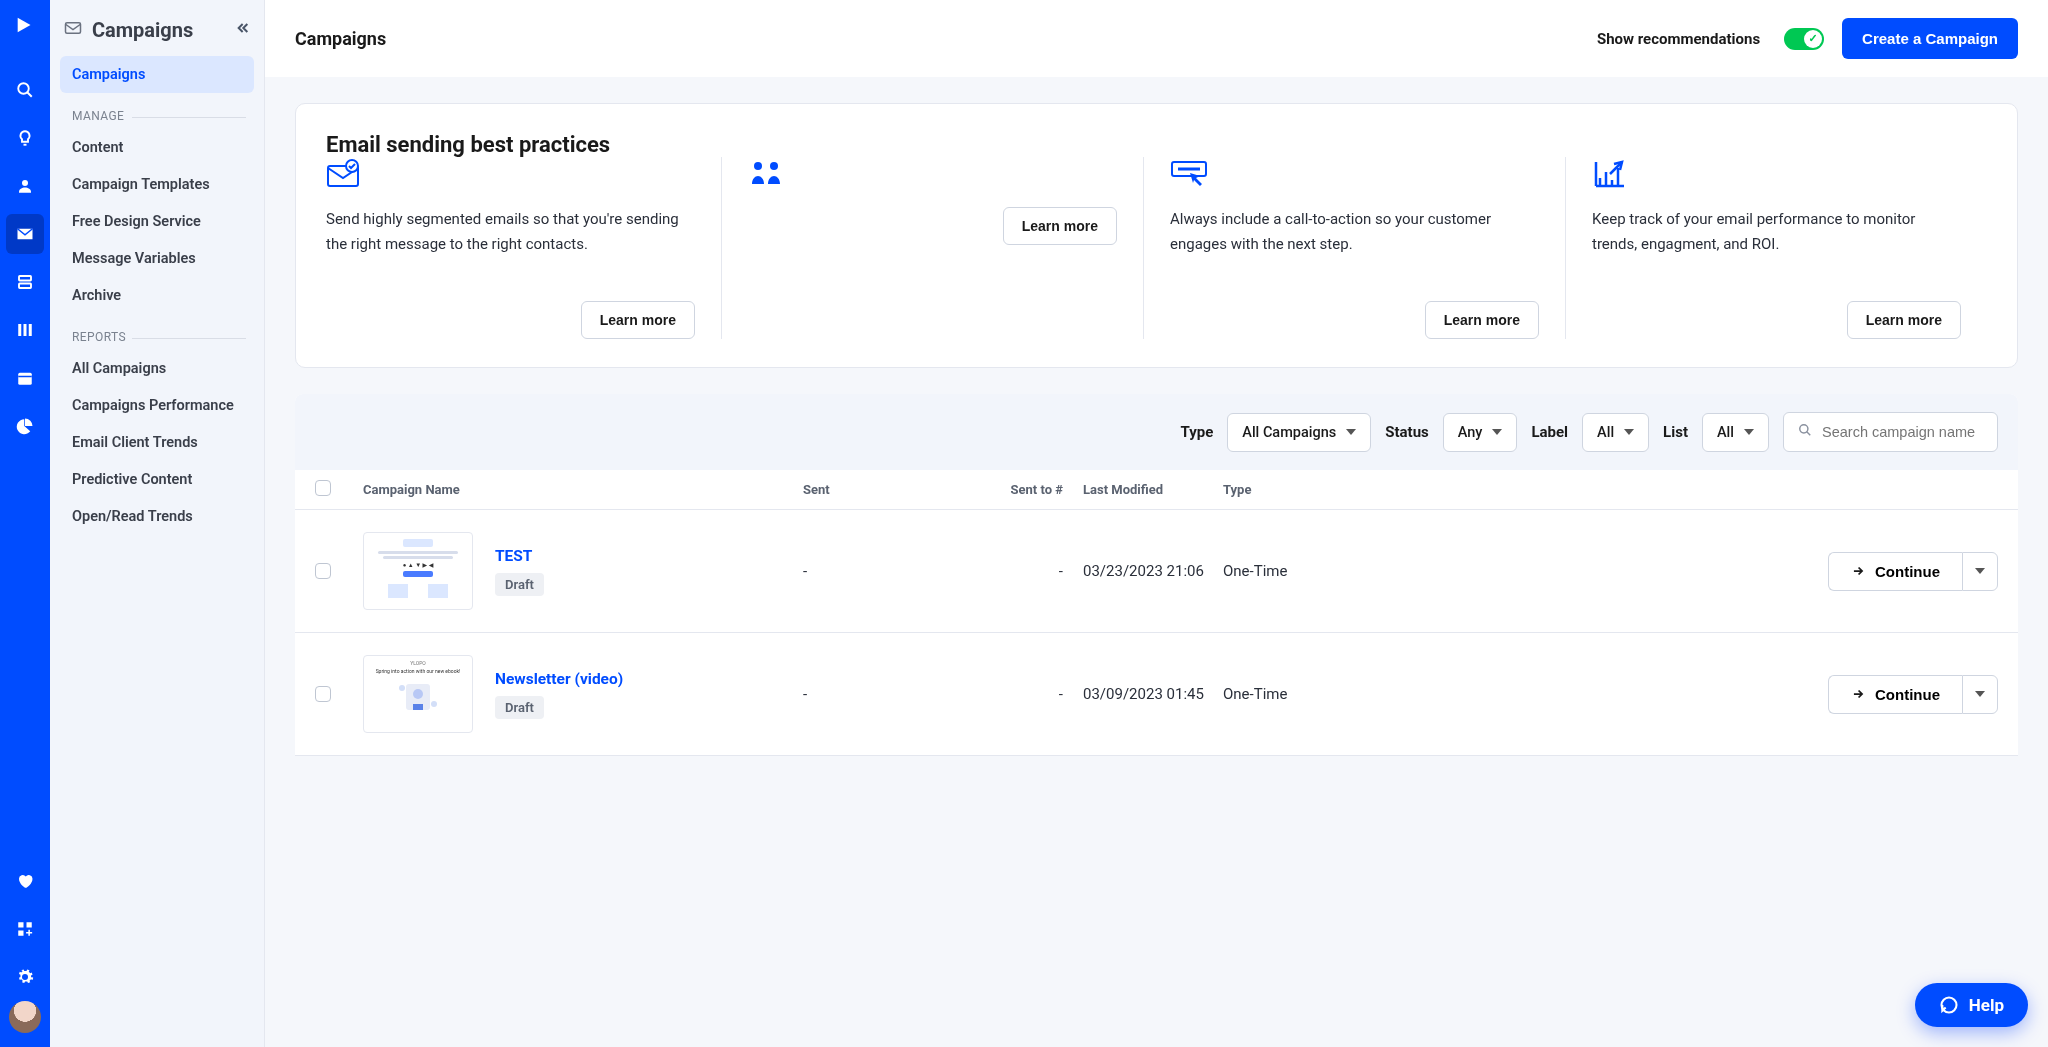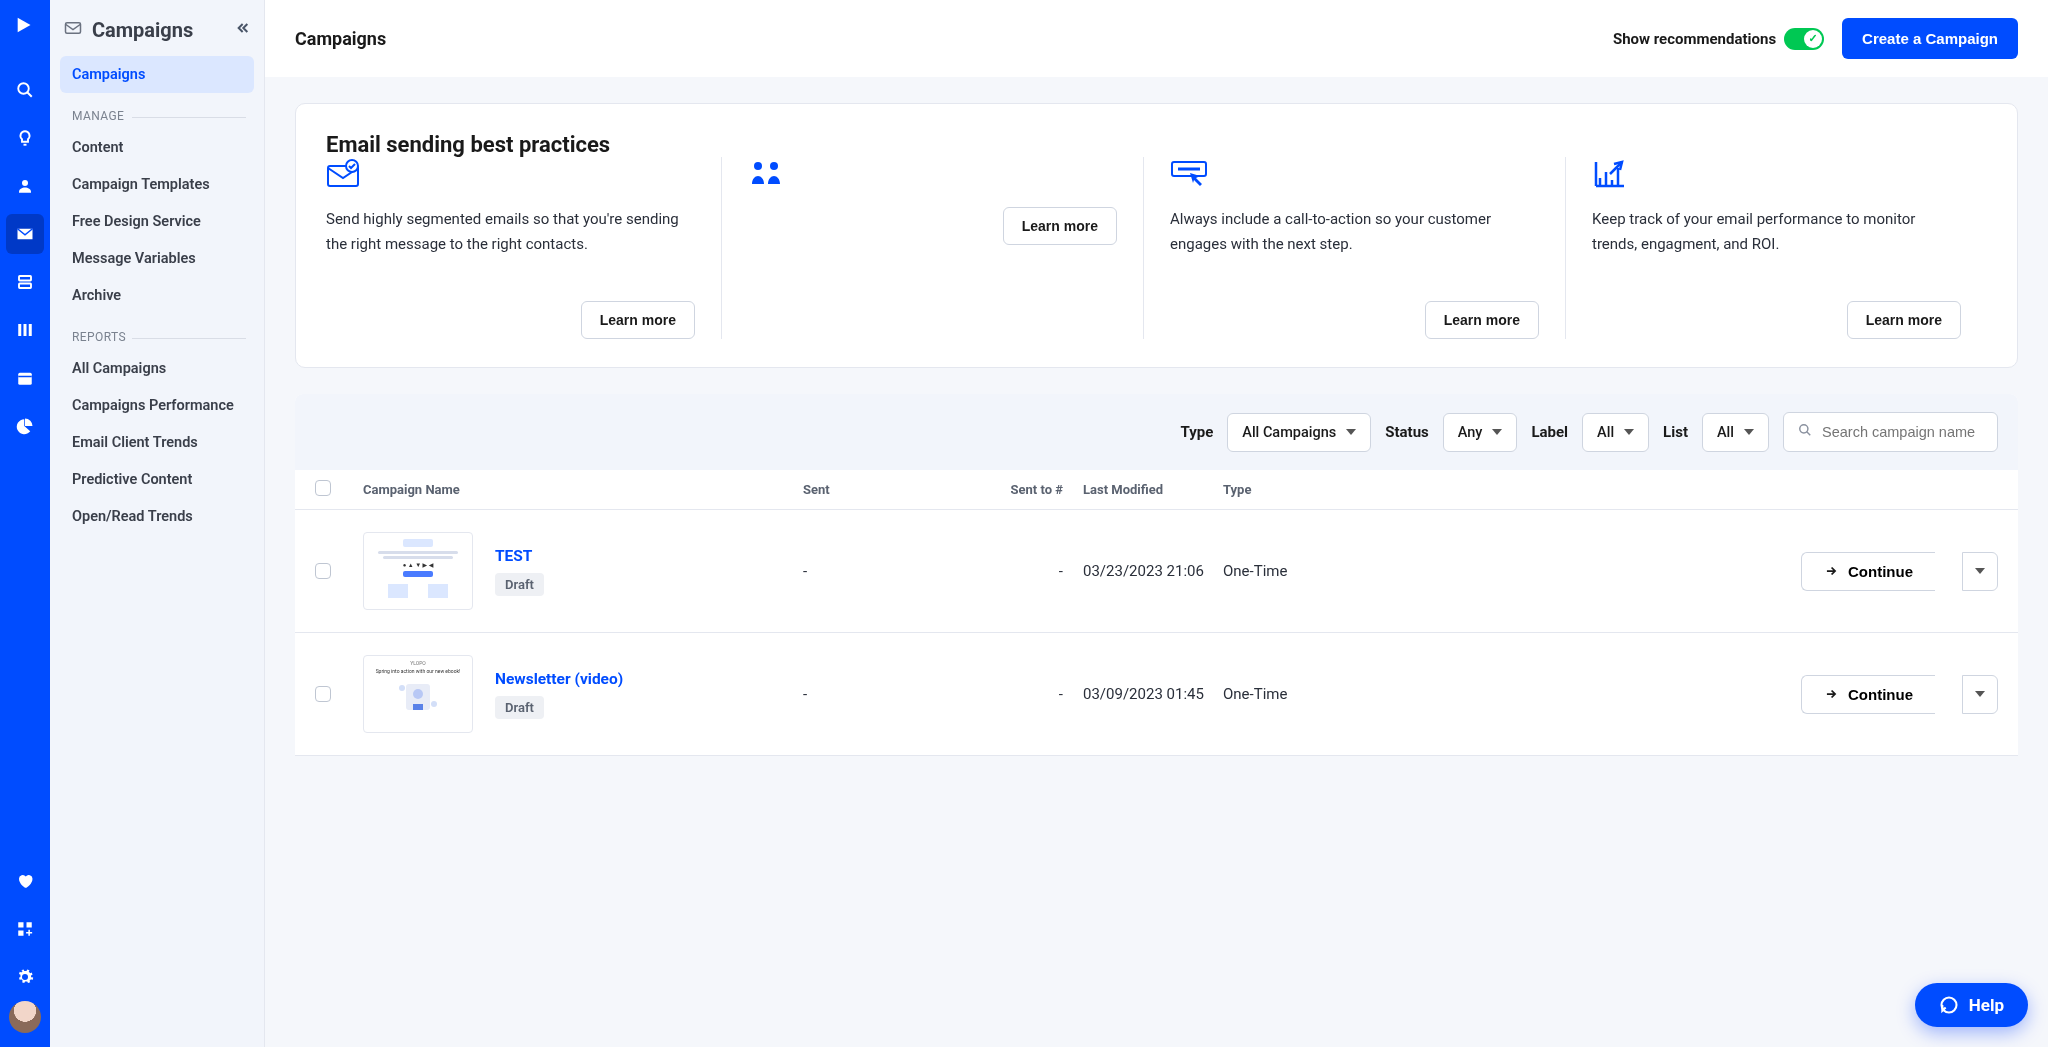--- a/index.html
+++ b/index.html
@@ -22,21 +22,21 @@
 .sidebar-item { display: block; padding: 10px 12px; font-size: 14.5px; color: #3a3f4a; border-radius: 6px; cursor: pointer; font-weight: 600;}
 .sidebar-item.active { background: #dbe7ff; color: #004cff; }
 .sidebar-section { font-size: 12px; font-weight: 400; color: #7a828f; letter-spacing: 0.4px; padding: 16px 12px 6px 12px; position: relative; }
 .sidebar-section::after { content: ""; position: absolute; left: 72px; right: 8px; top: 24px; height: 1px; background: #d9dde6; }
 
 
 .main { flex: 1; display: flex; flex-direction: column; overflow-y: auto; background: #f5f7fb; }
 .topbar { display: flex; align-items: center; padding: 18px 30px; background: #fff; }
 .topbar-title { font-size: 18px; font-weight: 700; }
 .topbar-spacer { flex: 1; }
-.topbar-rec { font-size: 15px; font-weight: 700; margin-right: 8px; }
+.topbar-rec { font-size: 15px; font-weight: 700; margin-right: 24px; }
 .toggle { width: 40px; height: 22px; background: #00c853; border-radius: 11px; position: relative; margin-right: 18px; cursor: pointer; }
 .toggle::after { content: "✓"; position: absolute; right: 2px; top: 2px; width: 18px; height: 18px; background: #fff; border-radius: 50%; font-size: 11px; color: #00c853; display: flex; align-items: center; justify-content: center; font-weight: 700;}
 .btn-primary { background: #004cff; color: #fff; border: none; padding: 12px 20px; border-radius: 6px; font-size: 15px; font-weight: 700; cursor: pointer; }
 
 
 .panel { background: #fff; border: 1px solid #e4e7ef; border-radius: 10px; margin: 26px 30px; padding: 28px 30px; }
 .panel-title { font-size: 22px; font-weight: 700; }
 .practices { display: flex; gap: 0; }
 .practice { flex: 1; padding: 0 26px; position: relative; }
 .practice:first-child { padding-left: 0; }
@@ -61,21 +61,21 @@
 
 
 .row { display: grid; grid-template-columns: 48px 440px 140px 140px 140px 120px 1fr; padding: 22px 20px; align-items: center; border-bottom: 1px solid #e4e7ef; background: #fff; font-size: 15px; color: #2a2f3a; }
 .row-check { display: flex; align-items: center; }
 .row-name { display: flex; align-items: center; gap: 22px; }
 .thumb { width: 110px; height: 78px; border: 1px solid #e4e7ef; border-radius: 4px; background: #fff; display: flex; flex-direction: column; align-items: center; justify-content: flex-start; padding: 4px; gap: 2px; overflow: hidden;}
 .thumb .th-line { height: 3px; background: #d7ddeb; border-radius: 2px; }
 .name-col .campaign-link { color: #004cff; font-weight: 700; font-size: 15.5px; display: block; margin-bottom: 8px; cursor: pointer;}
 .badge-draft { display: inline-block; background: #eef0f4; color: #5a6270; font-size: 13px; padding: 4px 10px; border-radius: 4px; font-weight: 600;}
 .row-action { display: flex; justify-content: flex-end; }
-.split-btn { display: flex; gap: 27px; }
+.split-btn { display: flex; }
 .split-main { background: #fff; border: 1px solid #cfd5e0; border-right: none; border-radius: 6px 0 0 6px; padding: 10px 22px; font-size: 15px; font-weight: 700; cursor: pointer; display: flex; align-items: center; gap: 10px;}
 .split-caret-btn { background: #fff; border: 1px solid #cfd5e0; border-radius: 0 6px 6px 0; padding: 10px 12px; cursor: pointer; display: flex; align-items: center;}
 
 
 .help-bubble { position: fixed; right: 20px; bottom: 20px; background: #004cff; color: #fff; border-radius: 999px; padding: 12px 24px; font-size: 17px; font-weight: 700; display: flex; align-items: center; gap: 10px; cursor: pointer; box-shadow: 0 6px 18px rgba(0,60,255,.35);}
 </style>
 </head>
 <body>
 
 <div class="app">

